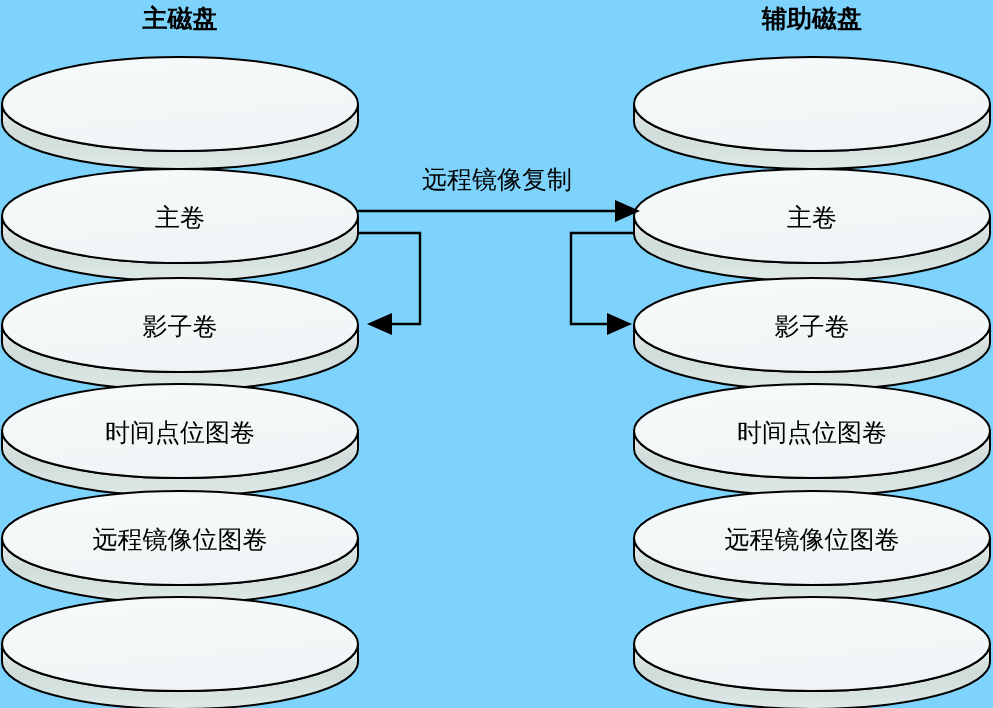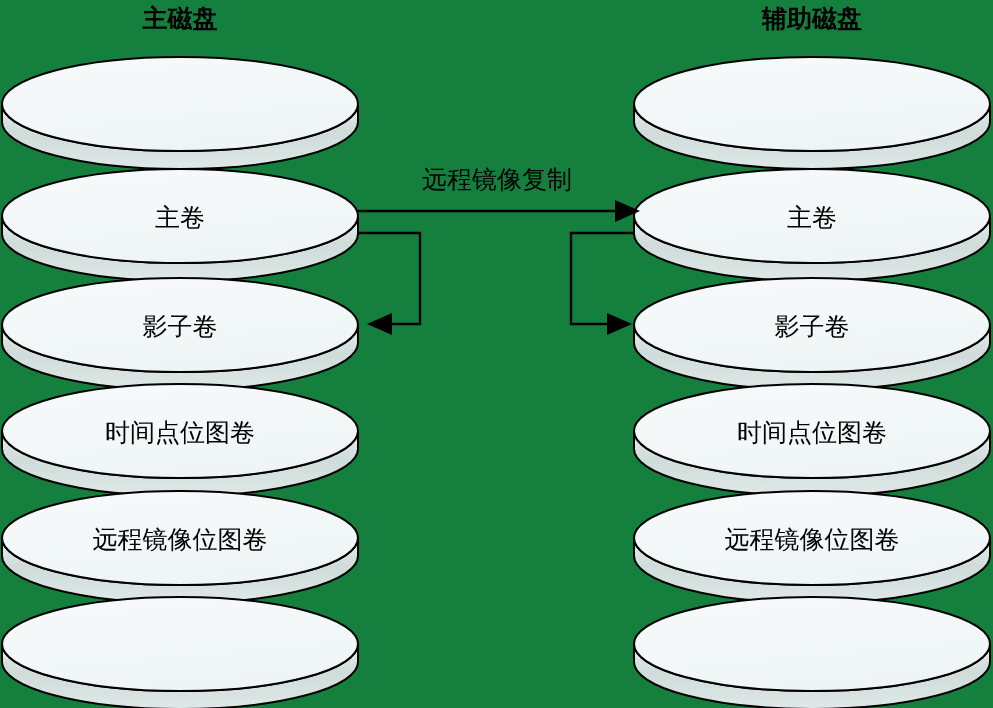--- a/index.html
+++ b/index.html
@@ -8,21 +8,21 @@
     padding: 0;
     background: #ffffff;
   }
   body {
     font-family: "DejaVu Sans", "Liberation Sans", sans-serif;
   }
   #canvas {
     position: relative;
     width: 993px;
     height: 708px;
-    background: #15803d;
+    background: #7dd3fc;
     overflow: hidden;
   }
   #diagram-svg {
     position: absolute;
     left: 0;
     top: 0;
     width: 993px;
     height: 708px;
   }
   .stack-title {

